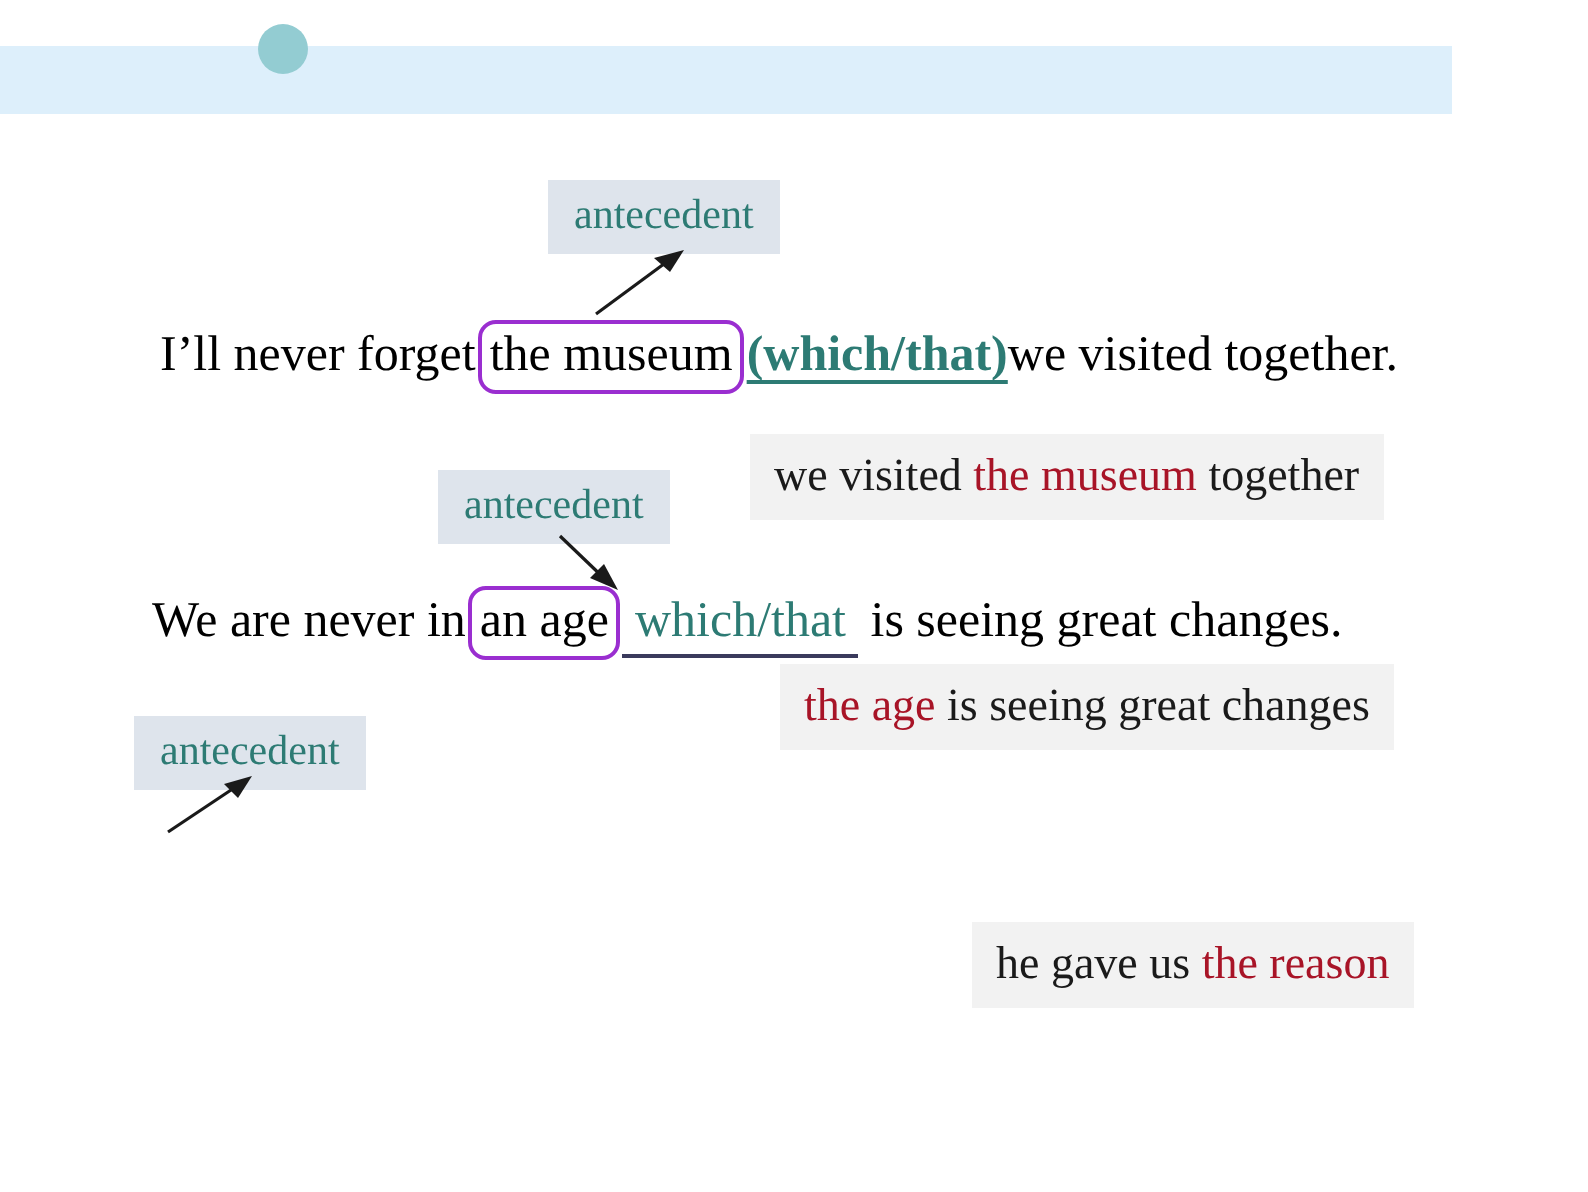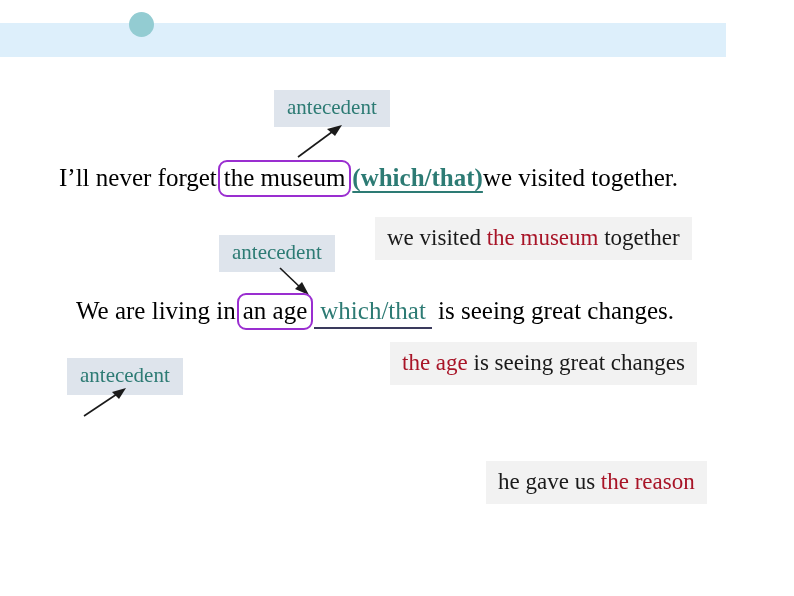--- a/index.html
+++ b/index.html
@@ -63,21 +63,21 @@
   #arrow-3 { left: 82px;  top: 388px; }
 
   
   .sentence {
     position: absolute;
     font-size: 25px;
     line-height: 1.0;
     white-space: nowrap;
     color: #000000;
   }
-  #sentence-1 { left: 59px;  top: 160px; }
+  #sentence-1 { left: 80px;  top: 160px; }
   #sentence-2 { left: 76px;  top: 293px; }
   #sentence-3 { left: 66px;  top: 414px; }
 
   .sentence > span { vertical-align: baseline; }
 
   
   .boxed {
     display: inline-block;
     border: 2px solid #9a2ed0;
     border-radius: 9px;
@@ -114,21 +114,21 @@
   .explain {
     position: absolute;
     background: #f2f2f2;
     font-size: 23px;
     line-height: 1.0;
     padding: 9px 12px 11px 12px;
     white-space: nowrap;
     color: #1a1a1a;
   }
   #explain-1 { left: 375px; top: 200px; margin-top: 17px; }
-  #explain-2 { left: 390px; top: 342px; }
+  #explain-2 { left: 390px; top: 332px; }
   #explain-3 { left: 486px; top: 461px; font-family: Liberation Serif, serif; }
   .hl-red { color: #a81427; }
 </style>
 </head>
 <body>
 
 <div id="slide">
 
   <div class="header-band"></div>
   <div class="header-dot"></div>
@@ -151,21 +151,21 @@
 
   <div class="antecedent" id="antecedent-2">
     <span>antecedent</span>
   </div>
   <svg class="arrow" id="arrow-2" width="34" height="30">
     <line x1="2" y1="2" x2="26" y2="25" stroke="#1a1a1a" stroke-width="1.6"></line>
     <polygon points="31,29 17,23 24,16" fill="#1a1a1a"></polygon>
   </svg>
 
   <div class="sentence" id="sentence-2">
-    <span>We are living in</span><span class="boxed">an age</span><span class="blank"><span class="relpro-plain">which/that</span></span>
+    <span>We are never in</span><span class="boxed">an age</span><span class="blank"><span class="relpro-plain">which/that</span></span>
     <span>is seeing great changes.</span>
   </div>
 
   <div class="explain" id="explain-2">
     <span></span><span class="hl-red">the age</span><span> is seeing great changes</span>
   </div>
 
   <div class="antecedent" id="antecedent-3">
     <span>antecedent</span>
   </div>

